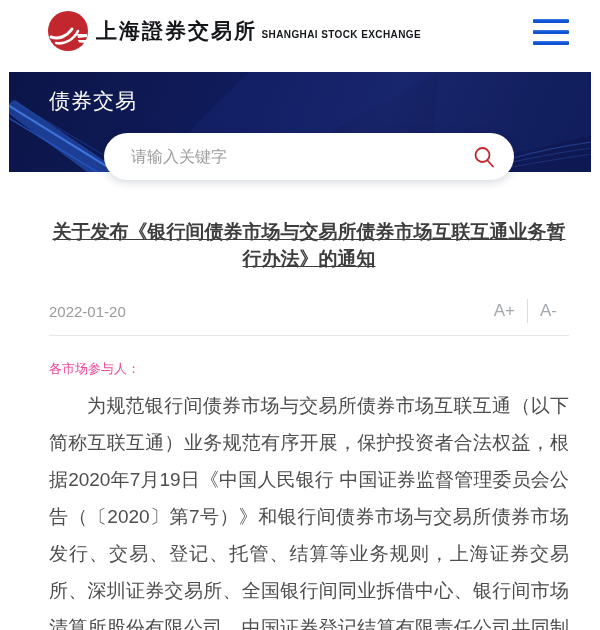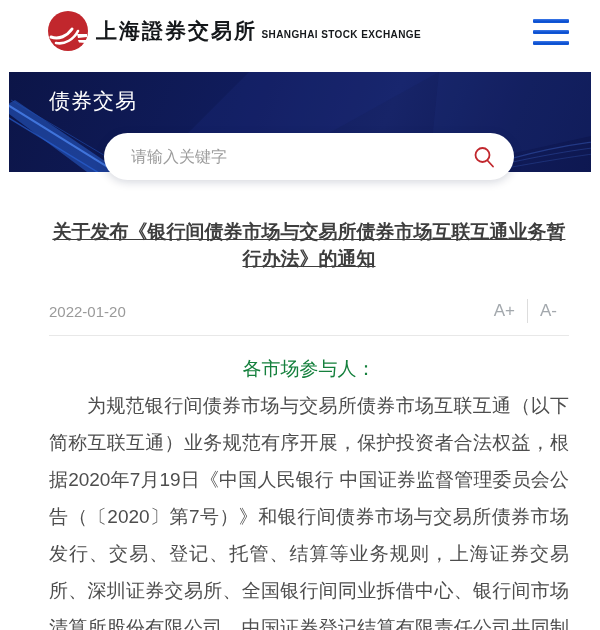--- a/index.html
+++ b/index.html
@@ -156,24 +156,23 @@
     height: 0;
   }
   .doc-body { margin-top: 14px; }
   .doc-number {
     text-align: center;
     font-size: 19px;
     line-height: 37px;
     color: #4d4d4d;
   }
   .salutation {
-    font-size: 19px;
+    font-size: 13px;
     line-height: 37px;
-    color: #15803d;
-    text-align: center;
+    color: #ec4899;
   }
   .body-para {
     font-size: 19px;
     line-height: 37px;
     color: #4d4d4d;
     text-align: justify;
     text-indent: 2em;
   }
 </style>
 </head>

